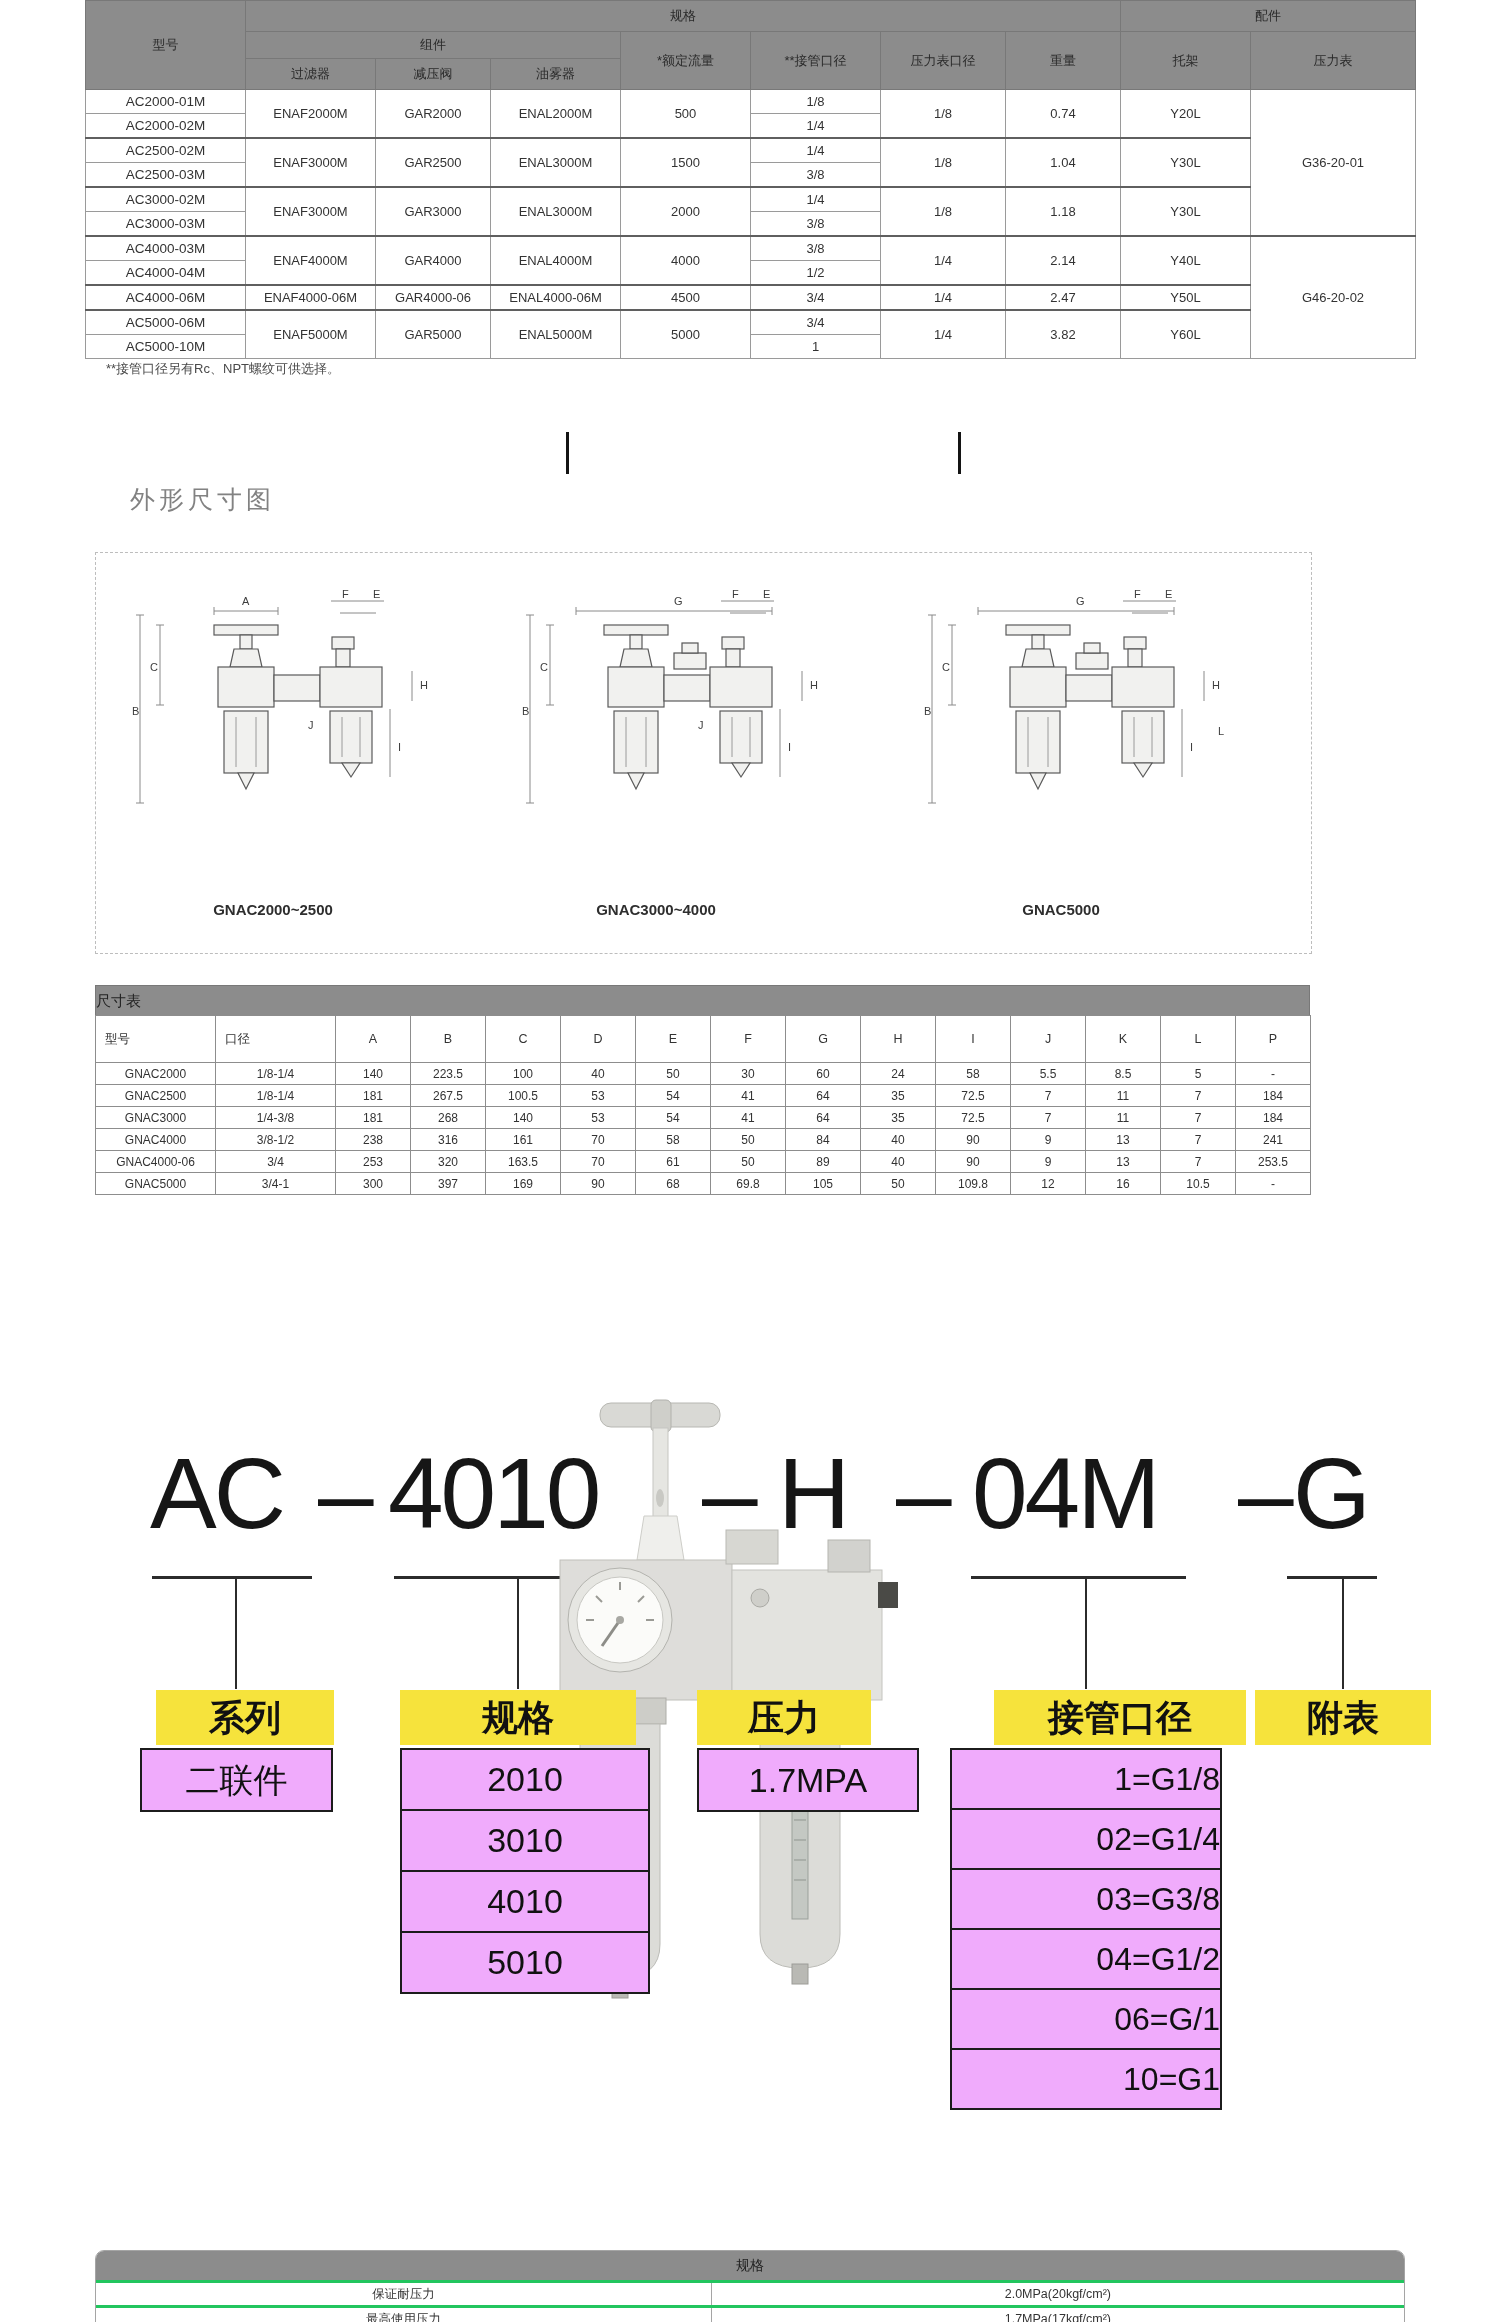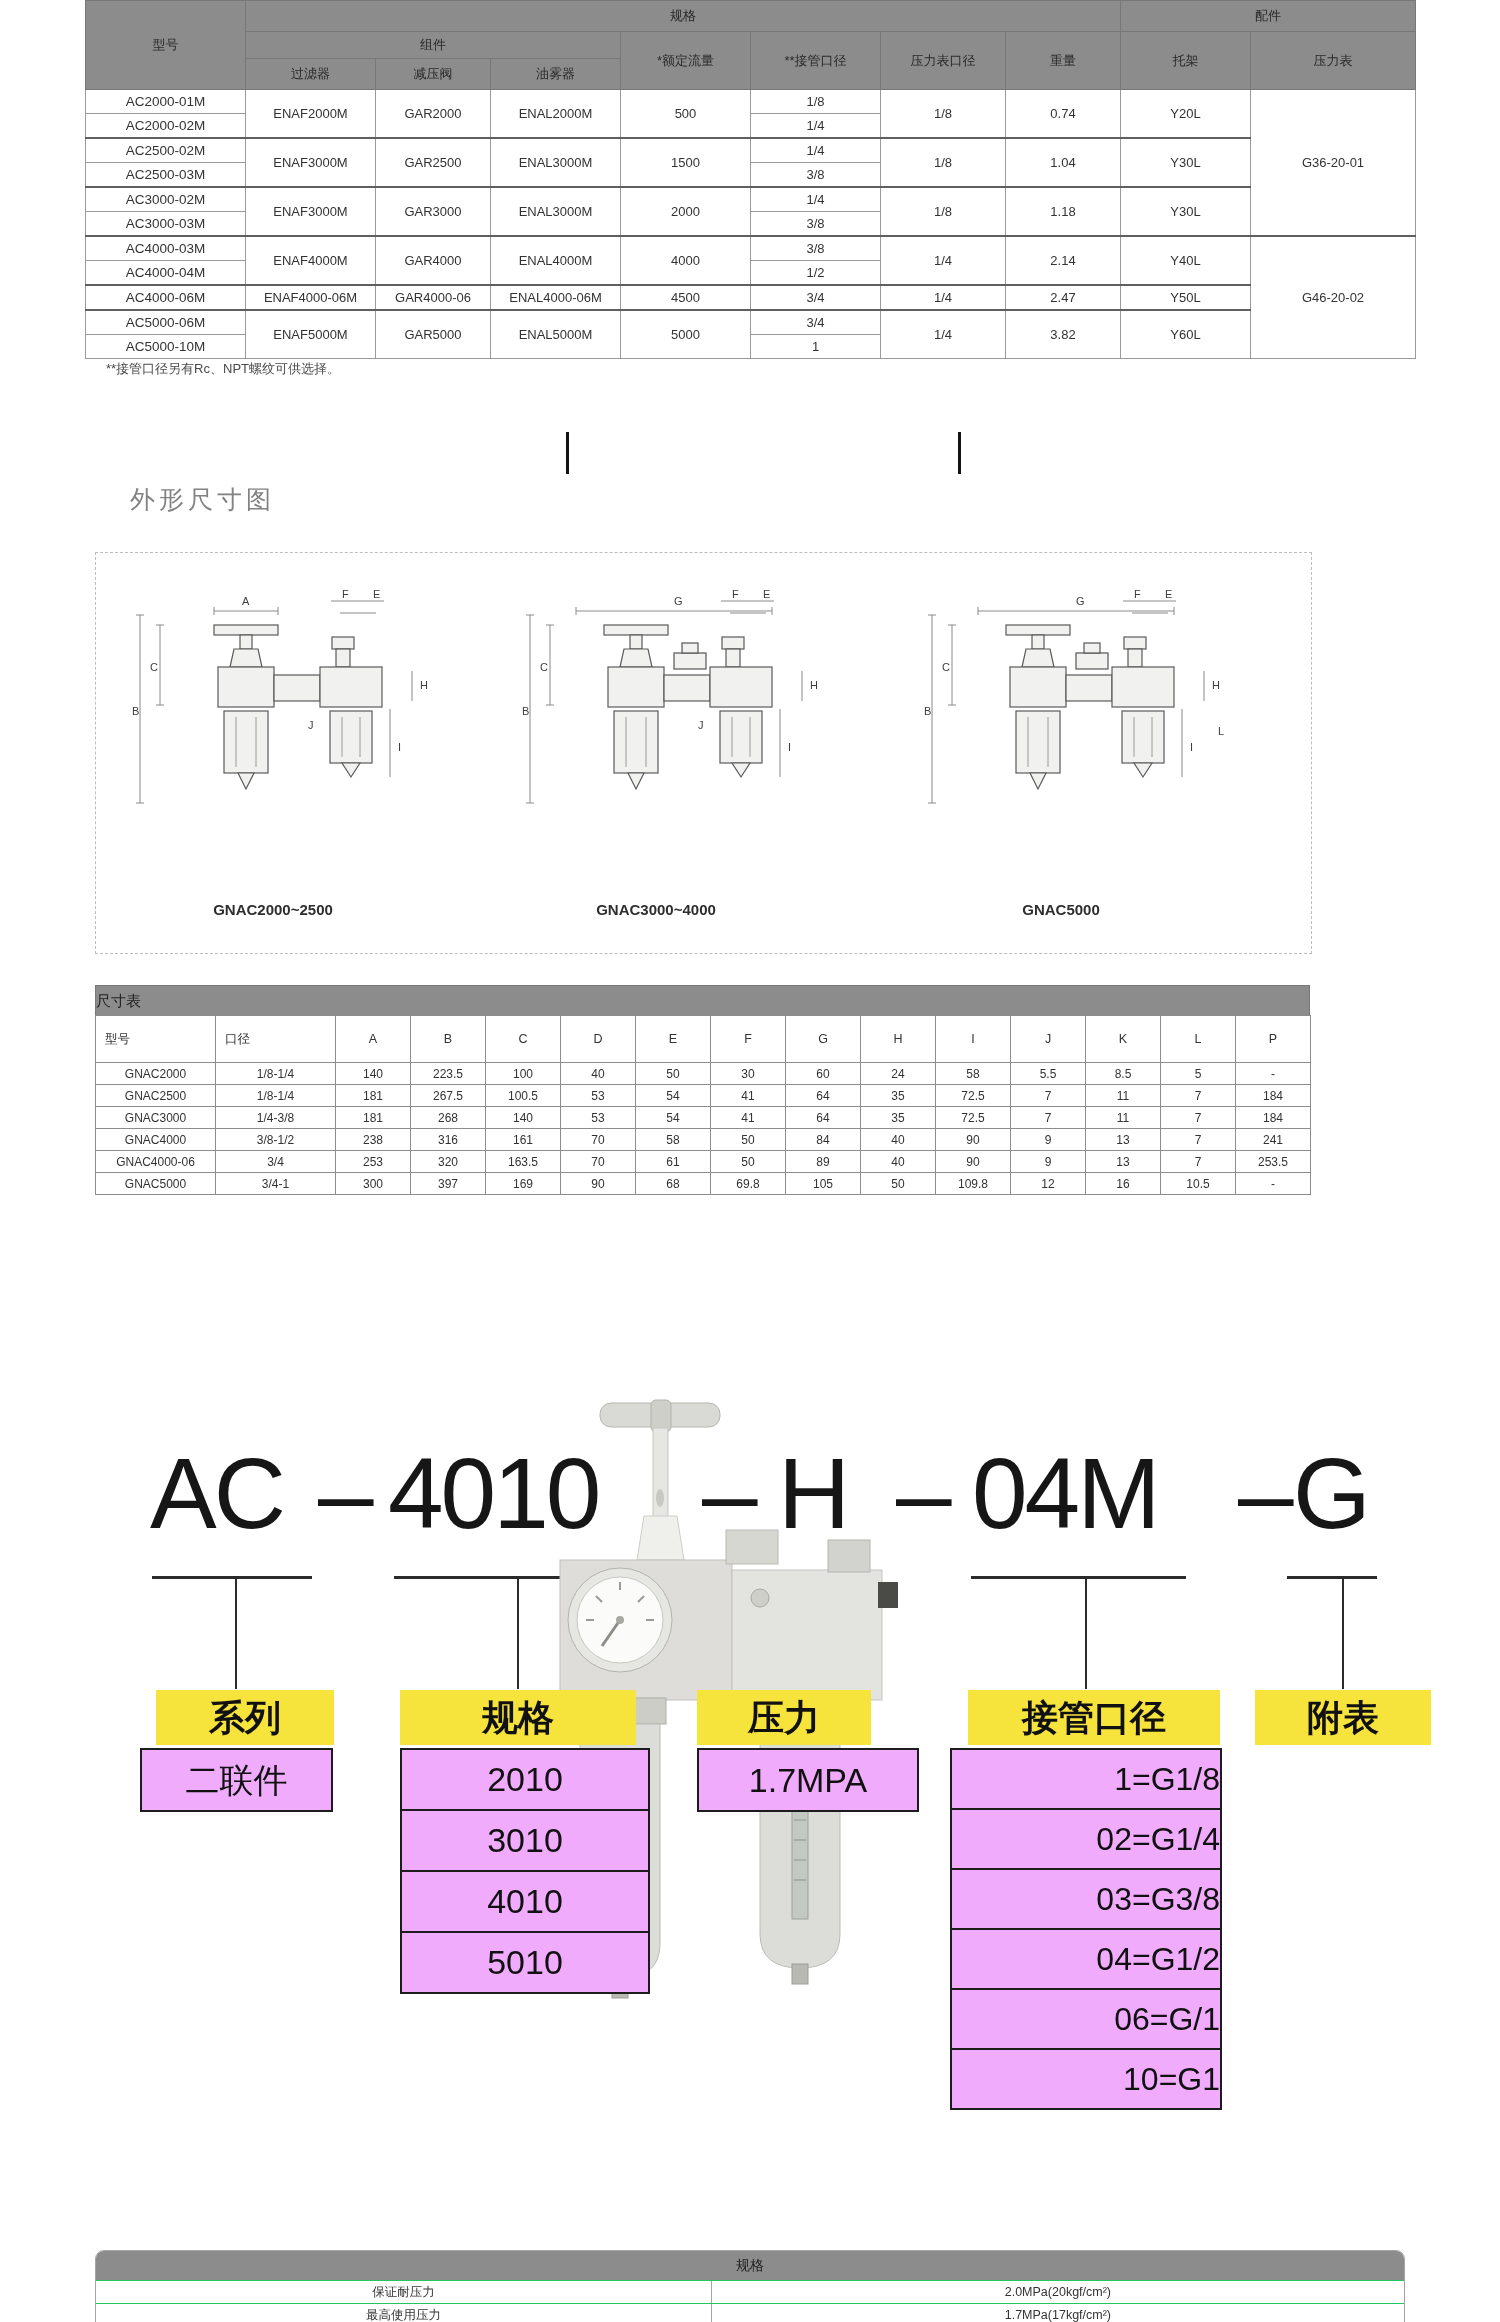--- a/index.html
+++ b/index.html
@@ -50,21 +50,21 @@
   .code-box{position:absolute;background:#f0abfc;border:2px solid #1c1c1c;z-index:3;color:#111;
             text-align:center;font-size:34px;box-sizing:border-box;}
   .code-box.left{text-align:right;font-size:32px;}
 
   .photo{position:absolute;left:430px;top:1398px;z-index:2;}
 
   
   .bottom-table{position:absolute;left:95px;top:2250px;width:1310px;border:1px solid #a5a5a5;
                 border-radius:9px 9px 0 0;overflow:hidden;box-sizing:border-box;background:#fff;}
   .bt-title{height:29px;line-height:29px;background:#8c8c8c;color:#222;text-align:center;font-size:14px;}
-  .bt-row{display:flex;height:22px;line-height:22px;font-size:12.5px;border-top:1px solid #22c55e;}
+  .bt-row{display:flex;height:22px;line-height:22px;font-size:12.5px;border-top:3px solid #22c55e;}
   .bt-label{width:47%;text-align:center;border-right:1px solid #a5a5a5;}
   .bt-value{flex:1;text-align:center;}
 </style>
 </head>
 <body>
 
 <div class="page">
 
   <div class="spec-table">
     <table>
@@ -559,21 +559,21 @@
       <div class="code-tick" style="left: 1342px;"></div>
       <div class="code-label" style="left: 156px; width: 178px;">系列</div>
       <div class="code-box" style="left: 140px; width: 193px; height: 64px; line-height: 60px; top: 1748px;">二联件</div>
       <div class="code-label" style="left: 400px; width: 236px;">规格</div>
       <div class="code-box" style="left: 400px; width: 250px; height: 63px; line-height: 59px; top: 1748px;">2010</div>
       <div class="code-box" style="left: 400px; width: 250px; height: 63px; line-height: 59px; top: 1809px;">3010</div>
       <div class="code-box" style="left: 400px; width: 250px; height: 63px; line-height: 59px; top: 1870px;">4010</div>
       <div class="code-box" style="left: 400px; width: 250px; height: 63px; line-height: 59px; top: 1931px;">5010</div>
       <div class="code-label" style="left: 697px; width: 174px;">压力</div>
       <div class="code-box" style="left: 697px; width: 222px; height: 64px; line-height: 60px; top: 1748px;">1.7MPA</div>
-      <div class="code-label" style="left: 968px; width: 252px;">接管口径</div>
+      <div class="code-label" style="left: 994px; width: 252px;">接管口径</div>
       <div class="code-box left" style="left: 950px; width: 272px; height: 62px; line-height: 58px; top: 1748px;">1=G1/8</div>
       <div class="code-box left" style="left: 950px; width: 272px; height: 62px; line-height: 58px; top: 1808px;">02=G1/4</div>
       <div class="code-box left" style="left: 950px; width: 272px; height: 70px; line-height: 58px; top: 1868px;">03=G3/8</div>
       <div class="code-box left" style="left: 950px; width: 272px; height: 62px; line-height: 58px; top: 1928px;">04=G1/2</div>
       <div class="code-box left" style="left: 950px; width: 272px; height: 62px; line-height: 58px; top: 1988px;">06=G/1</div>
       <div class="code-box left" style="left: 950px; width: 272px; height: 62px; line-height: 58px; top: 2048px;">10=G1</div>
       <div class="code-label" style="left: 1255px; width: 176px;">附表</div>
     </div>
 
   <div class="bottom-table">

